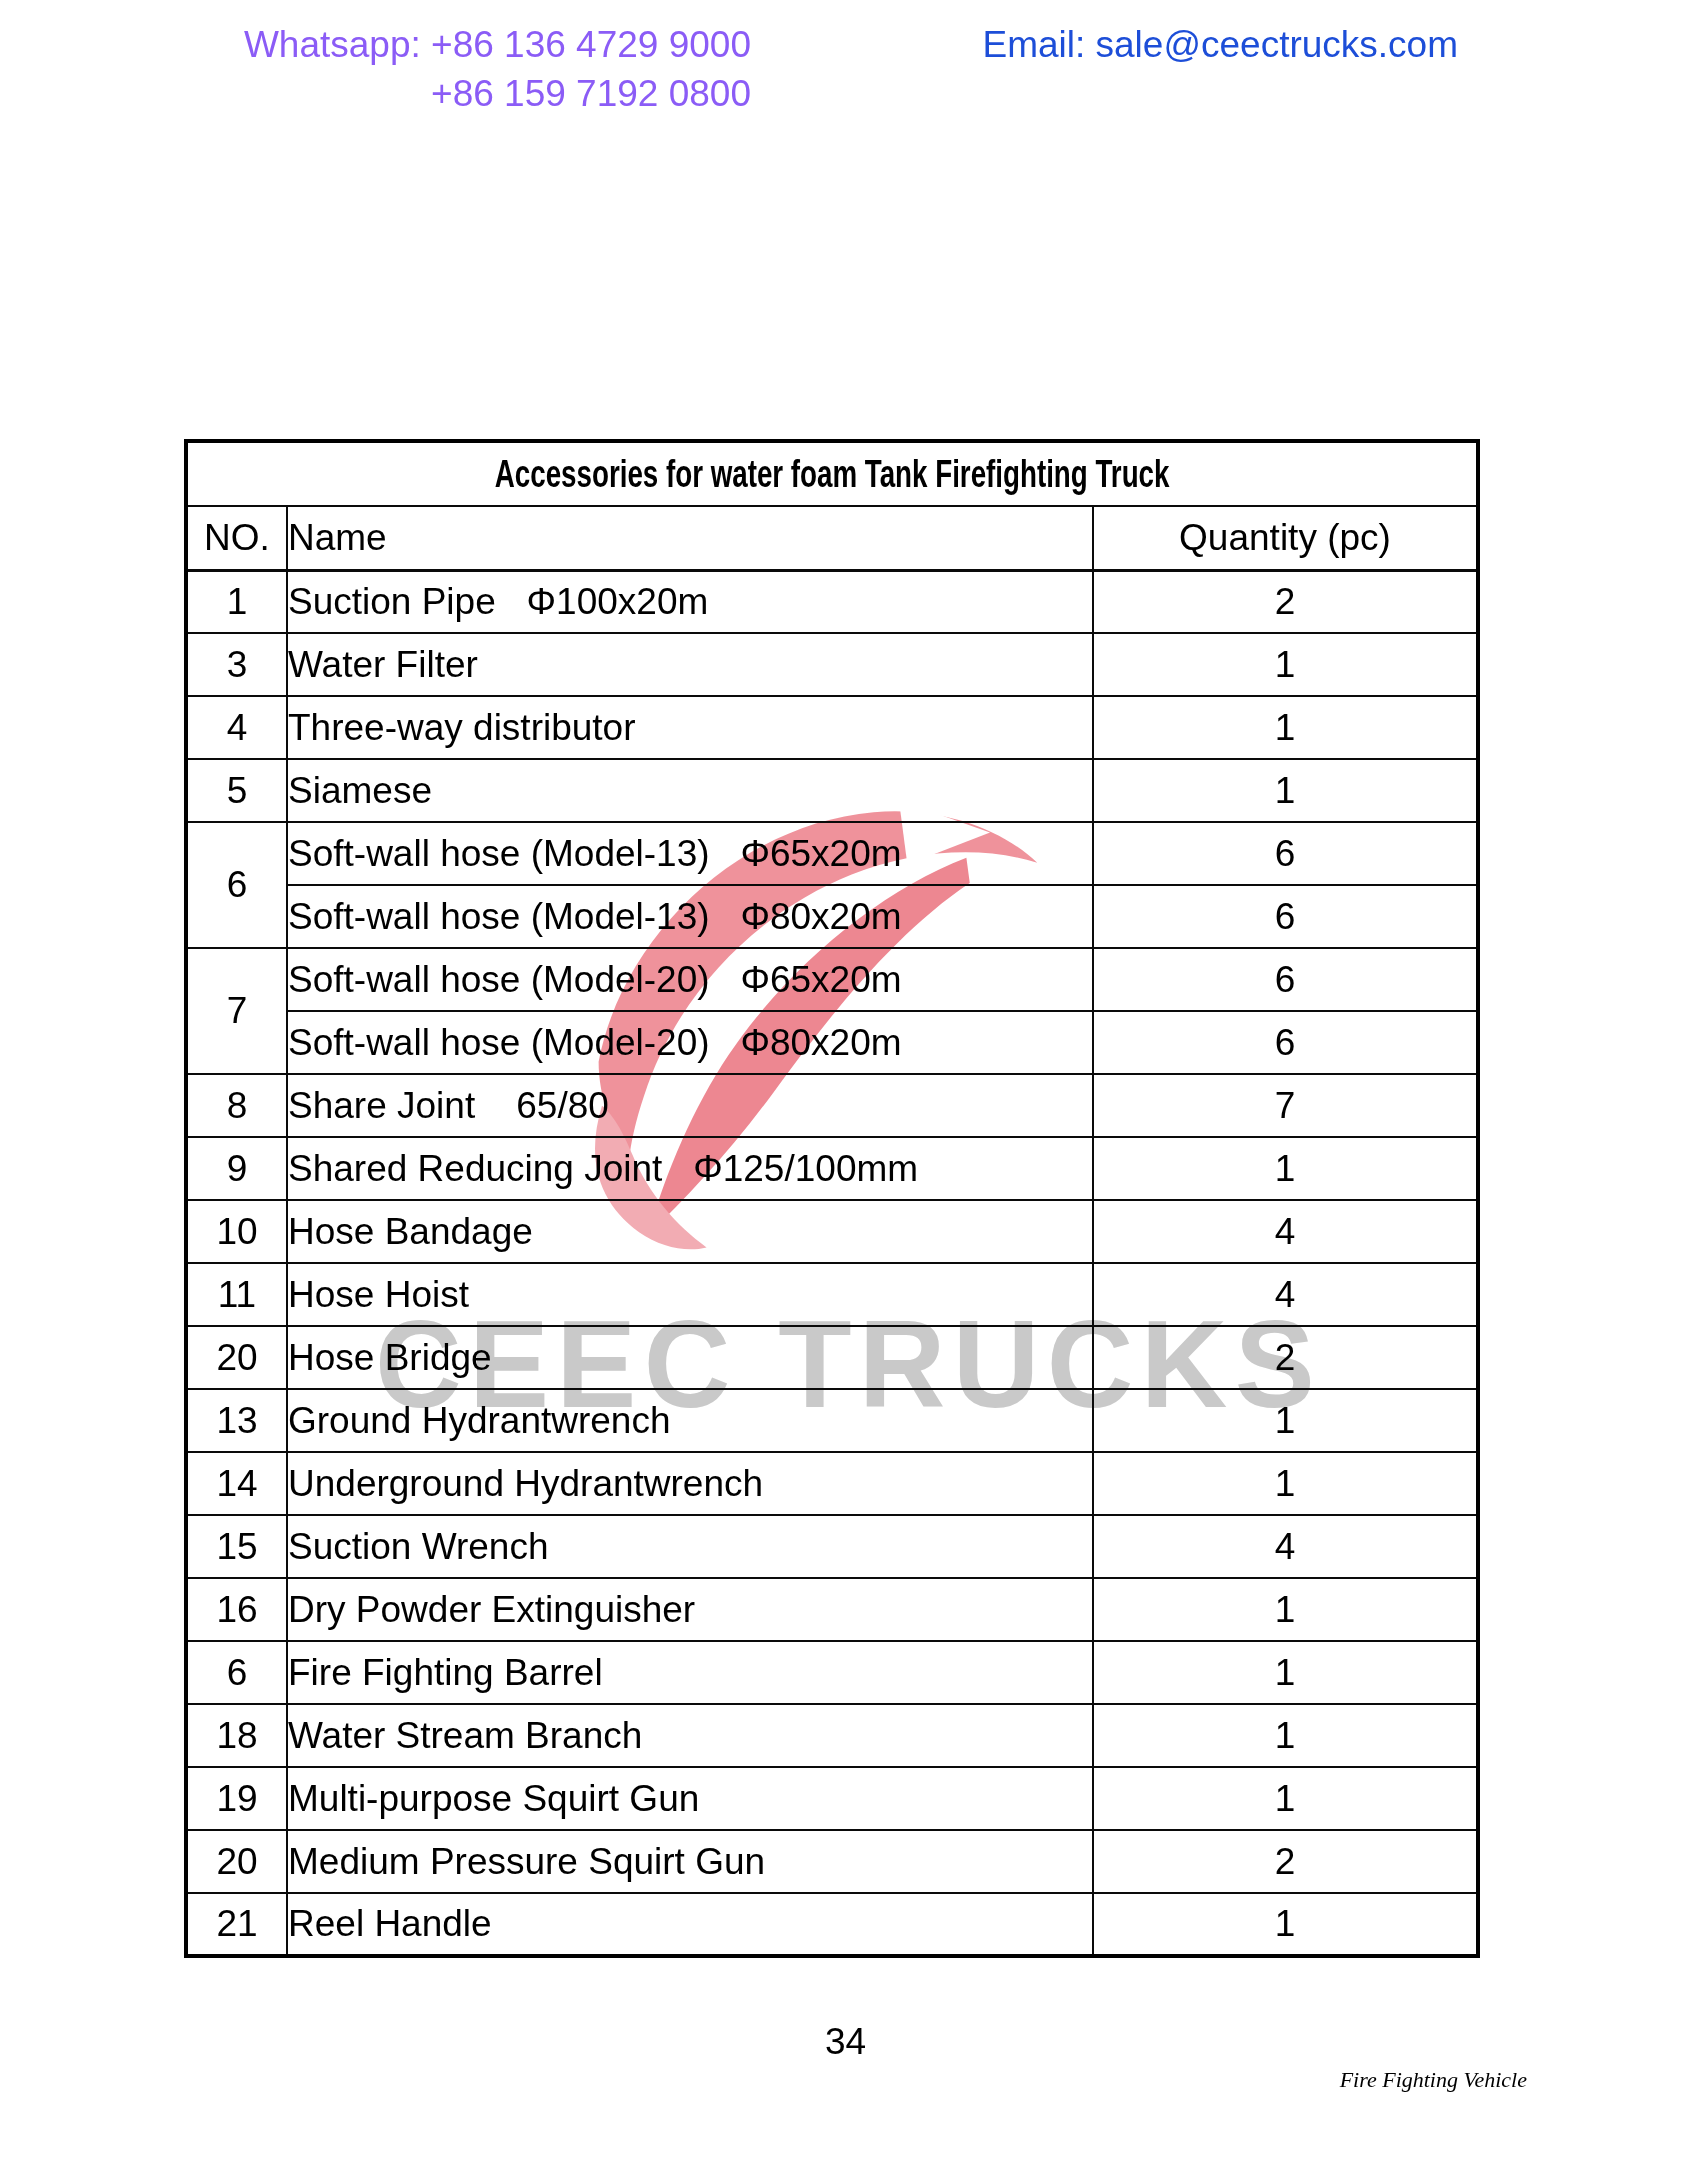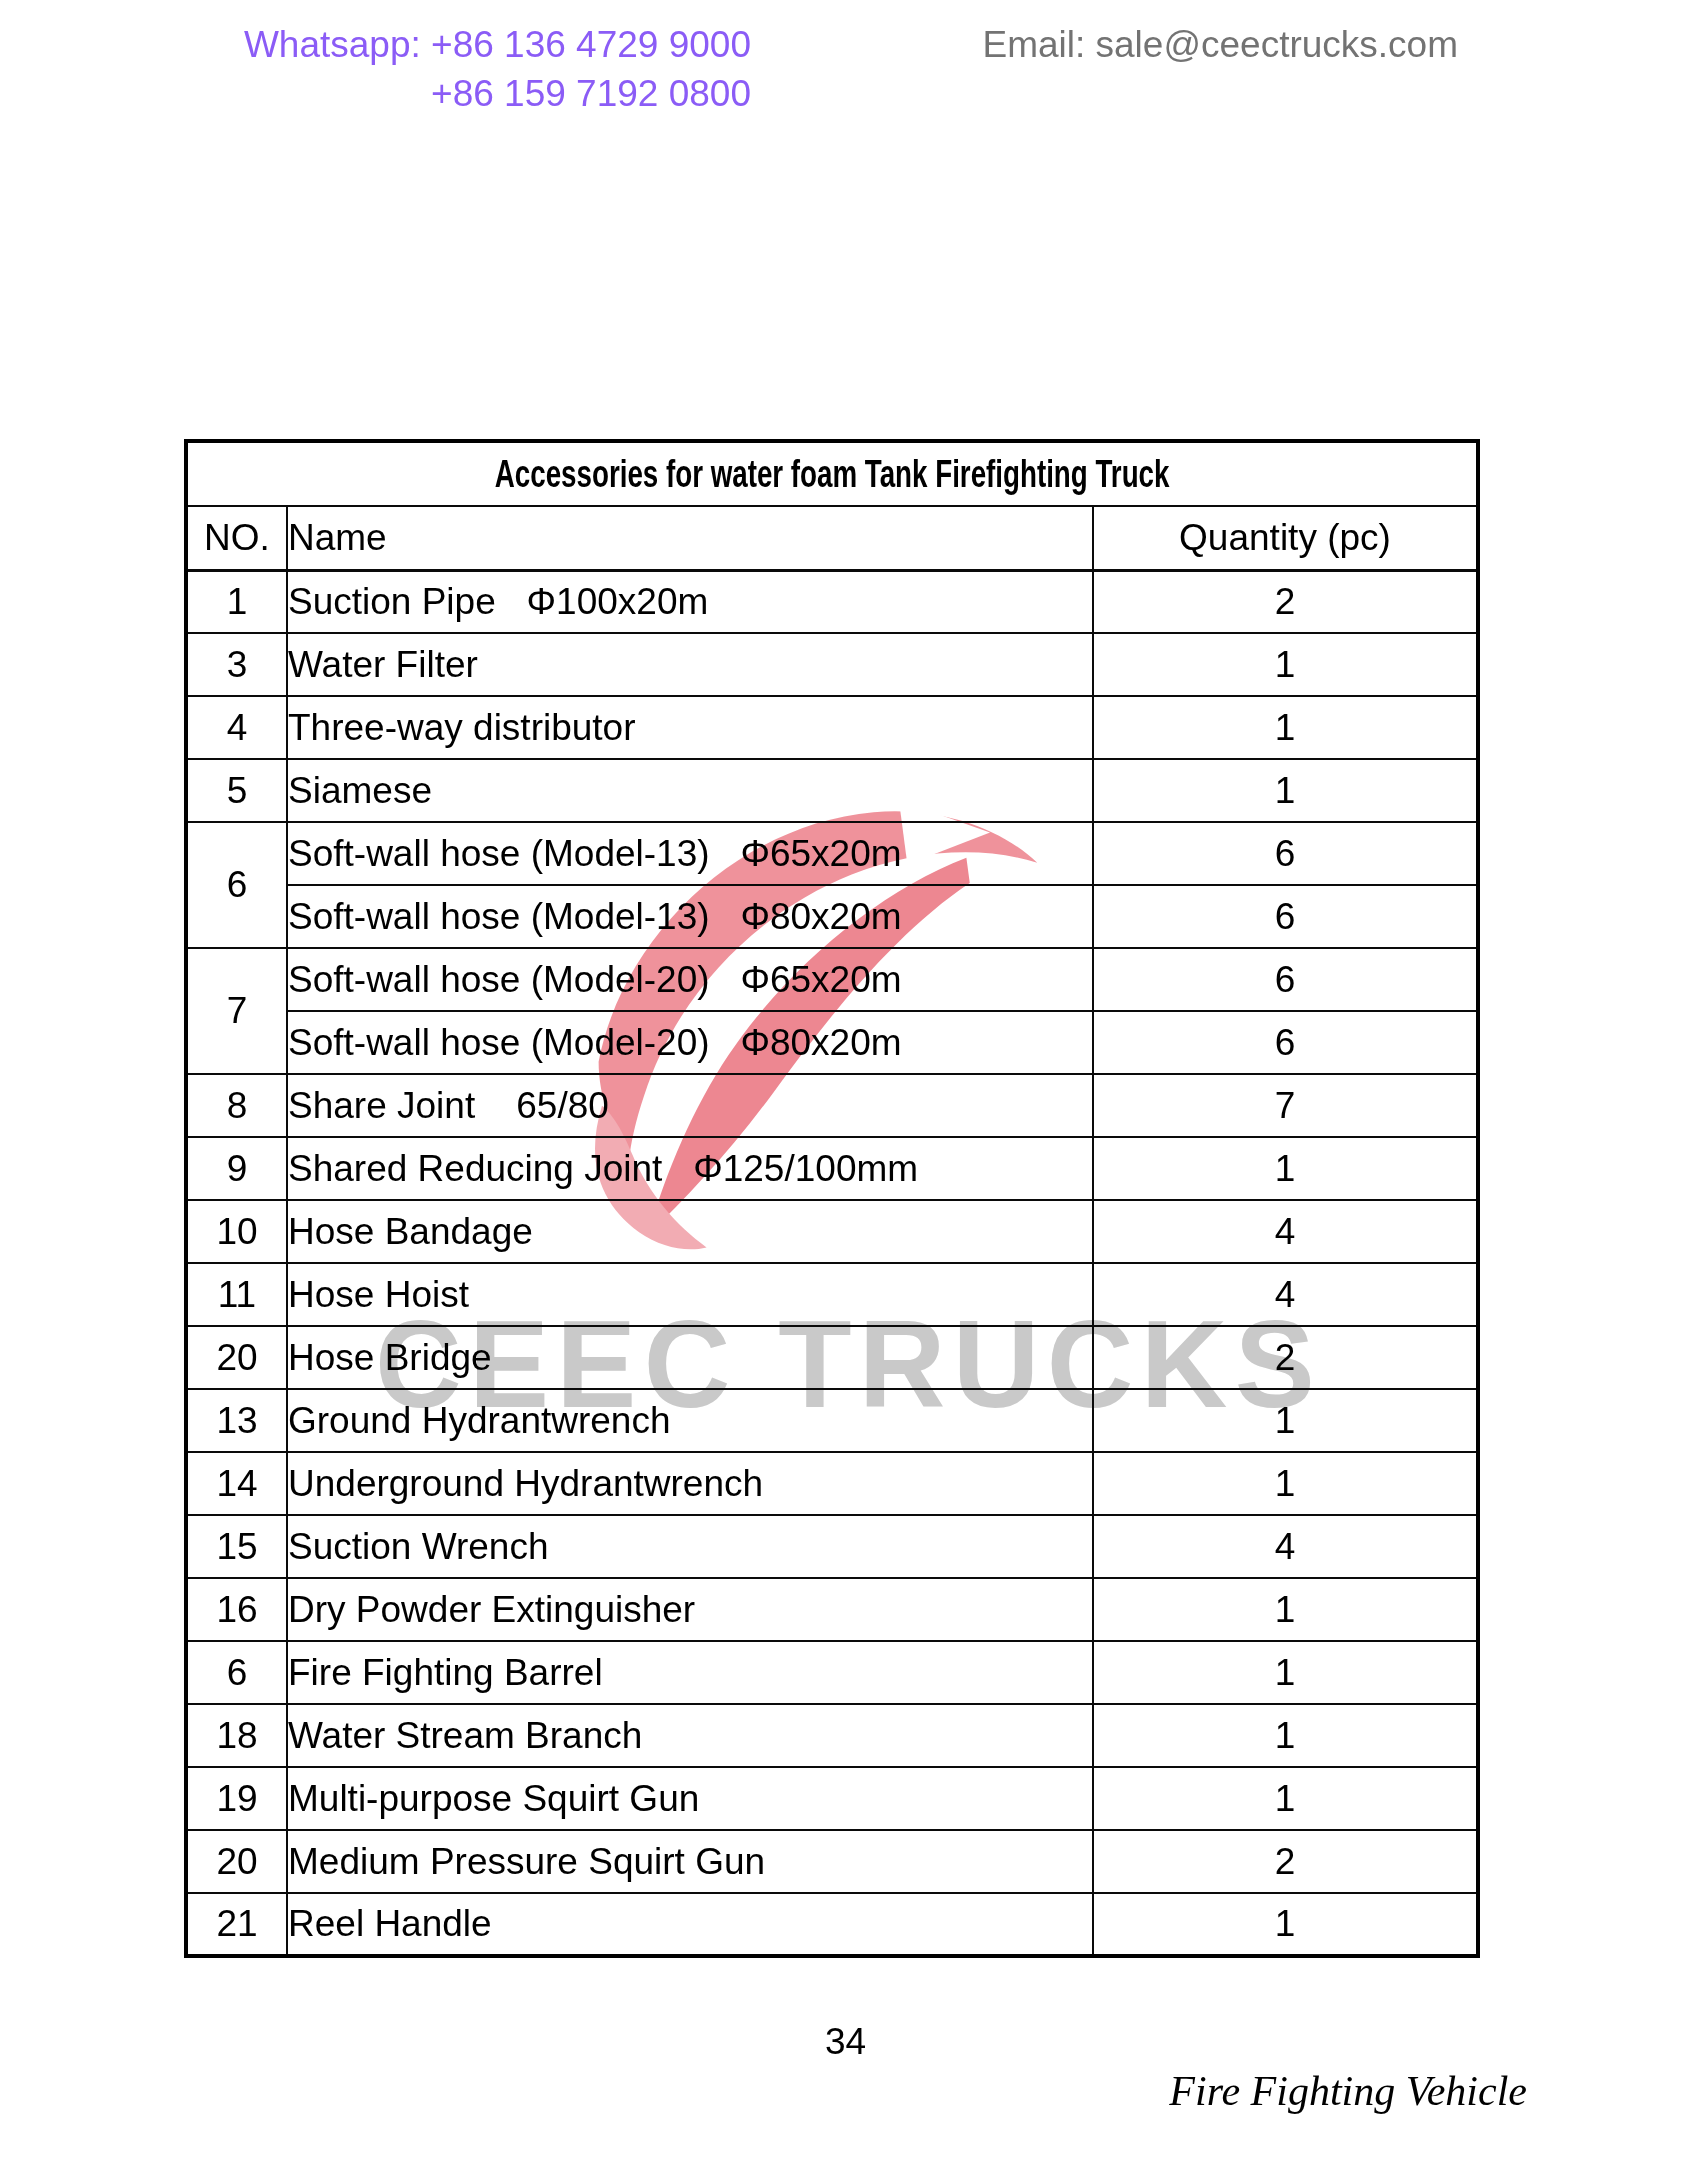--- a/index.html
+++ b/index.html
@@ -41,33 +41,33 @@
   tr.t-head td{border-bottom-width:3.4px;}
   tbody tr{height:63px;}
   td.c-no{text-align:center;}
   td.c-name{text-align:left;padding-left:18.6px;white-space:pre;overflow:hidden;}
   td.c-qty{text-align:center;}
   
   .page-num{position:absolute;top:2023px;left:825px;width:67px;font-size:37px;line-height:37px;}
   .doc-footer{
     position:absolute;top:2067px;right:160px;
     font-family:"Liberation Serif","DejaVu Serif",serif;
-    font-style:italic;font-size:42px;white-space:nowrap;
+    font-style:italic;font-size:22px;white-space:nowrap;
   }
 </style>
 </head>
 <body>
 
 <div class="page">
 
   <div class="contact contact-left" style="color:#8b5cf6;">
     <div>Whatsapp: +86 136 4729 9000</div>
     <div>+86 159 7192 0800</div>
   </div>
-  <div class="contact contact-right" style="color:#737373;">
+  <div class="contact contact-right" style="color:#1d4ed8;">
     <div>Email: sale@ceectrucks.com</div>
   </div>
 
 
   <svg class="wm-logo" width="523" height="498" viewBox="0 0 620 590">
     <g opacity="0.82">
       <path fill="#ec7b86" d="M 92,360 C 120,212 258,78 418,64 C 498,57 570,84 612,124
            C 548,104 468,108 392,138 C 282,182 186,276 146,400
            C 136,430 130,456 128,478 C 108,442 92,402 92,360 Z"></path>
       <path fill="#ea6d7a" d="M 528,118 C 424,158 316,248 246,352 C 205,413 172,490 150,566

